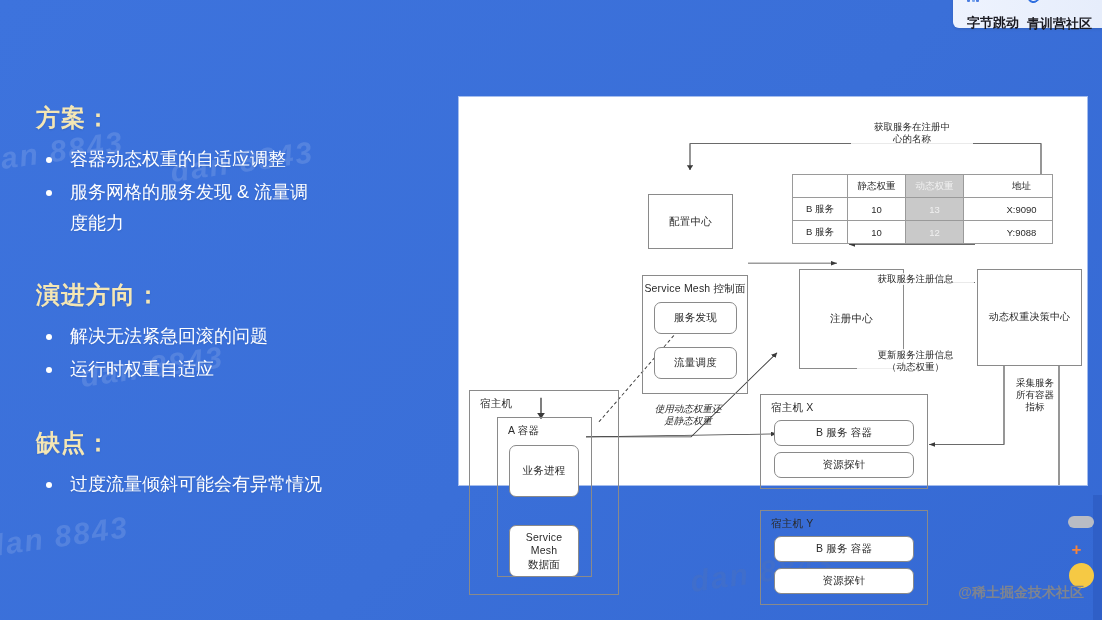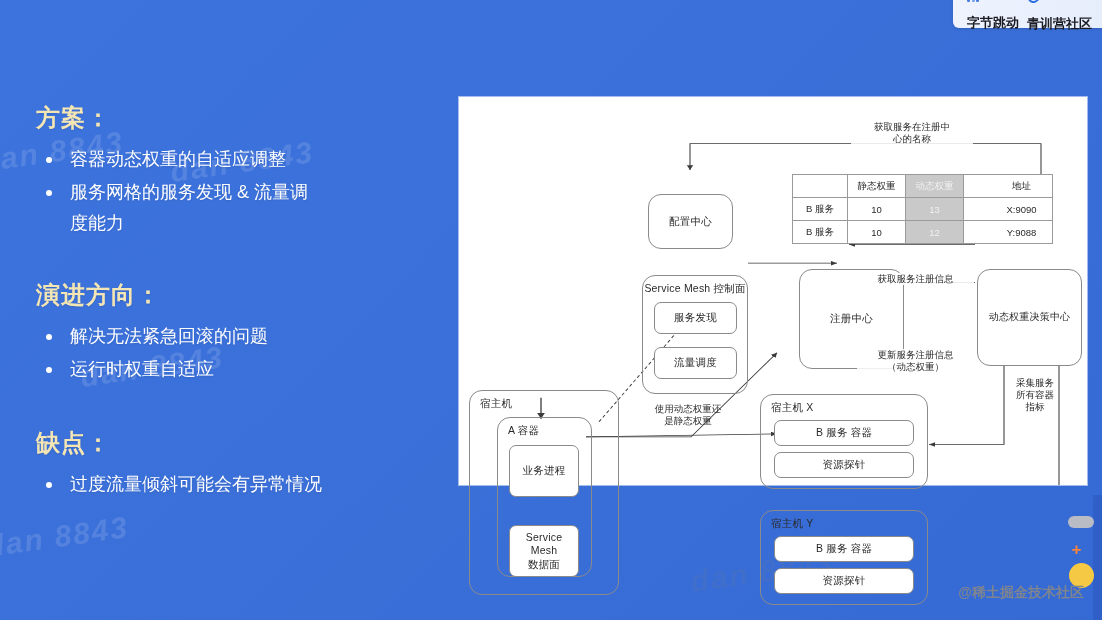--- a/index.html
+++ b/index.html
@@ -131,21 +131,21 @@
     background: #ffffff;
     box-shadow: 0 0 0 1px rgba(255,255,255,0.55);
   }
   #diagram { position: absolute; inset: 0; }
   #wires { position: absolute; inset: 0; width: 100%; height: 100%; }
 
   .node {
     position: absolute;
     box-sizing: border-box;
     border: 1px solid #8a8a8a;
-    border-radius: 13px;
+    border-radius: 0;
     background: #ffffff;
     display: flex;
     align-items: center;
     justify-content: center;
     text-align: center;
     color: #2a2a2a;
     font-size: 10.5px;
     line-height: 1.25;
     letter-spacing: .2px;
   }
@@ -369,21 +369,21 @@
       <div class="node thin" style="left:195px; top:250px; width:83px; height:32px;">流量调度</div>
 
       <div class="node" style="left:340px; top:172px; width:105px; height:100px;">注册中心</div>
 
       <div class="node" style="left:518px; top:172px; width:105px; height:97px; font-size:10px;">动态权重决策中心</div>
 
       <div class="edge-label" style="left:398px; top:176px; width:115px;">获取服务注册信息</div>
       <div class="edge-label" style="left:398px; top:252px; width:115px;">更新服务注册信息
 （动态权重）</div>
 
-      <div class="edge-label" style="left:178px; top:306px; width:100px; background:transparent;">使用动态权重还
+      <div class="edge-label" style="left:178px; top:306px; width:100px; background:transparent;font-style:italic;">使用动态权重还
 是静态权重</div>
 
       <div class="edge-label" style="left:551px; top:280px; width:48px; background:transparent;">采集服务
 所有容器
 指标</div>
 
       <div class="node group" style="left:10px; top:293px; width:150px; height:205px;">
         <div class="grp-label">宿主机</div>
       </div>
       <div class="node group" style="left:38px; top:320px; width:95px; height:160px;">

